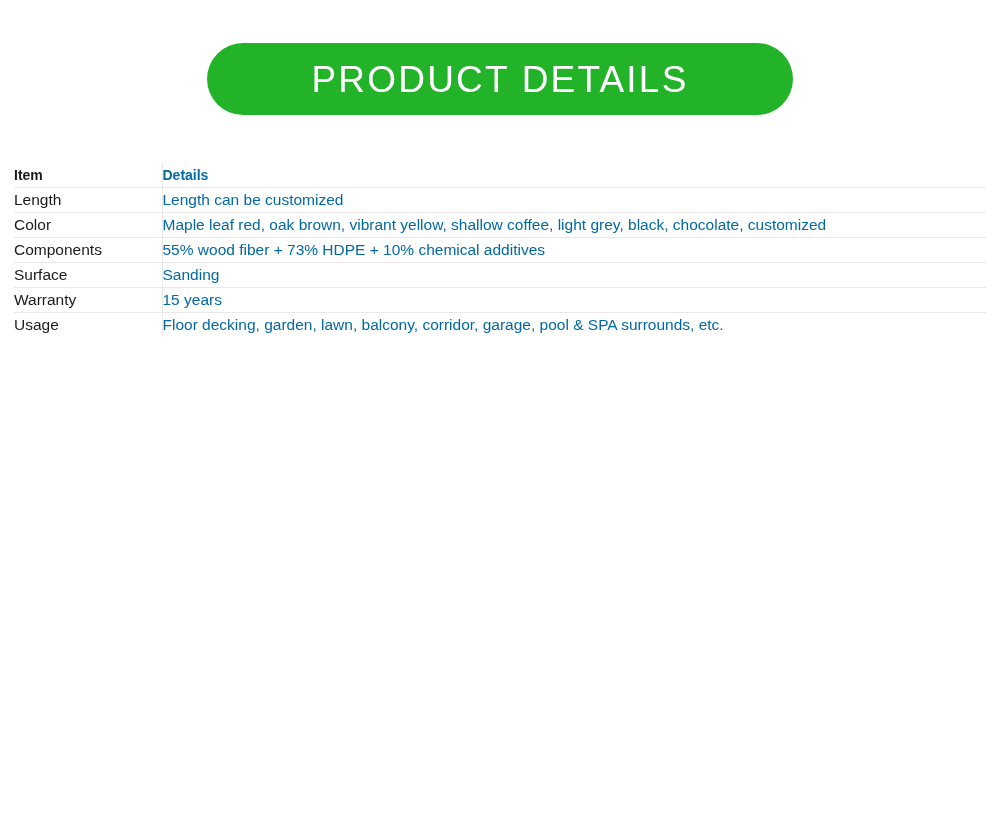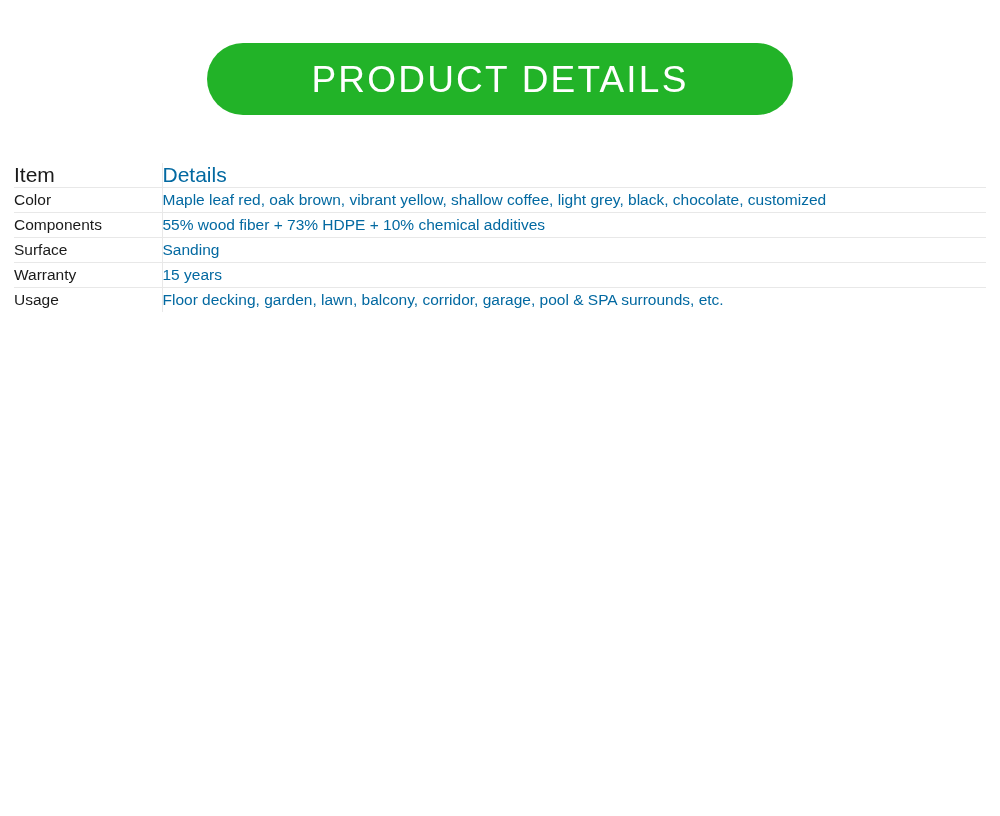--- a/index.html
+++ b/index.html
@@ -68,22 +68,22 @@
     height: 24px;
   }
   .cell-detail {
     padding: 16px 10px 16px 20px;
     font-size: 15.5px;
     color: #0369a1;
     border-left: 1px solid #e8e8e8;
     height: 24px;
   }
   thead .cell-item, thead .cell-detail {
-    font-weight: normal;
-    font-size: 21px;
+    font-weight: bold;
+    font-size: 14px;
     padding-top: 14px;
     padding-bottom: 16px;
   }
   tbody tr:last-child .cell-item,
   tbody tr:last-child .cell-detail {
     border-bottom: none;
   }
   thead .cell-item, thead .cell-detail {
     border-bottom: 1px solid #e8e8e8;
   }
@@ -106,20 +106,24 @@
         <col>
       </colgroup>
       <thead>
         <tr>
           <th class="cell-item">Item</th>
           <th class="cell-detail">Details</th>
         </tr>
       </thead>
       <tbody>
         <tr>
+          <td class="cell-item">Length</td>
+          <td class="cell-detail">Length can be customized</td>
+        </tr>
+        <tr>
           <td class="cell-item">Color</td>
           <td class="cell-detail">Maple leaf red, oak brown, vibrant yellow, shallow coffee, light grey, black, chocolate, customized</td>
         </tr>
         <tr>
           <td class="cell-item">Components</td>
           <td class="cell-detail">55% wood fiber + 73% HDPE + 10% chemical additives</td>
         </tr>
         <tr>
           <td class="cell-item">Surface</td>
           <td class="cell-detail">Sanding</td>

